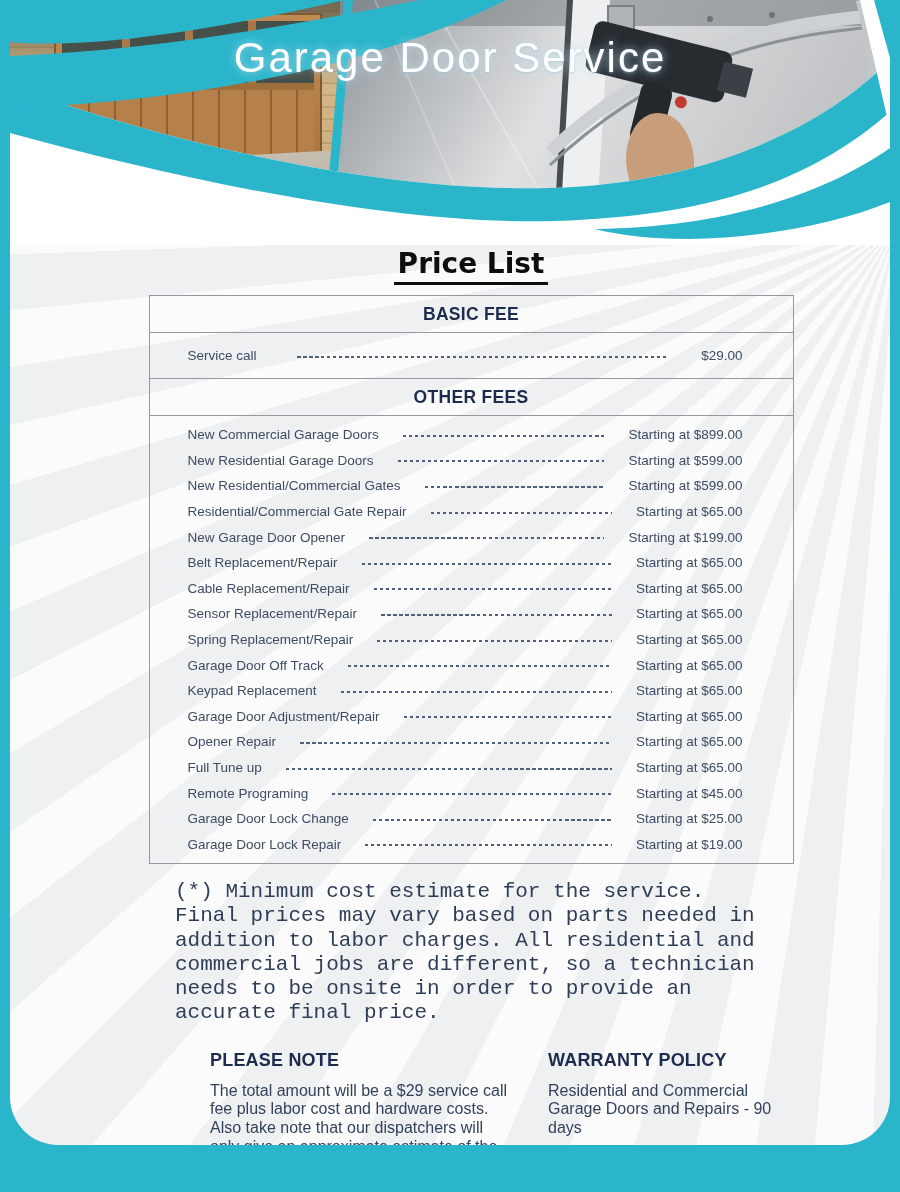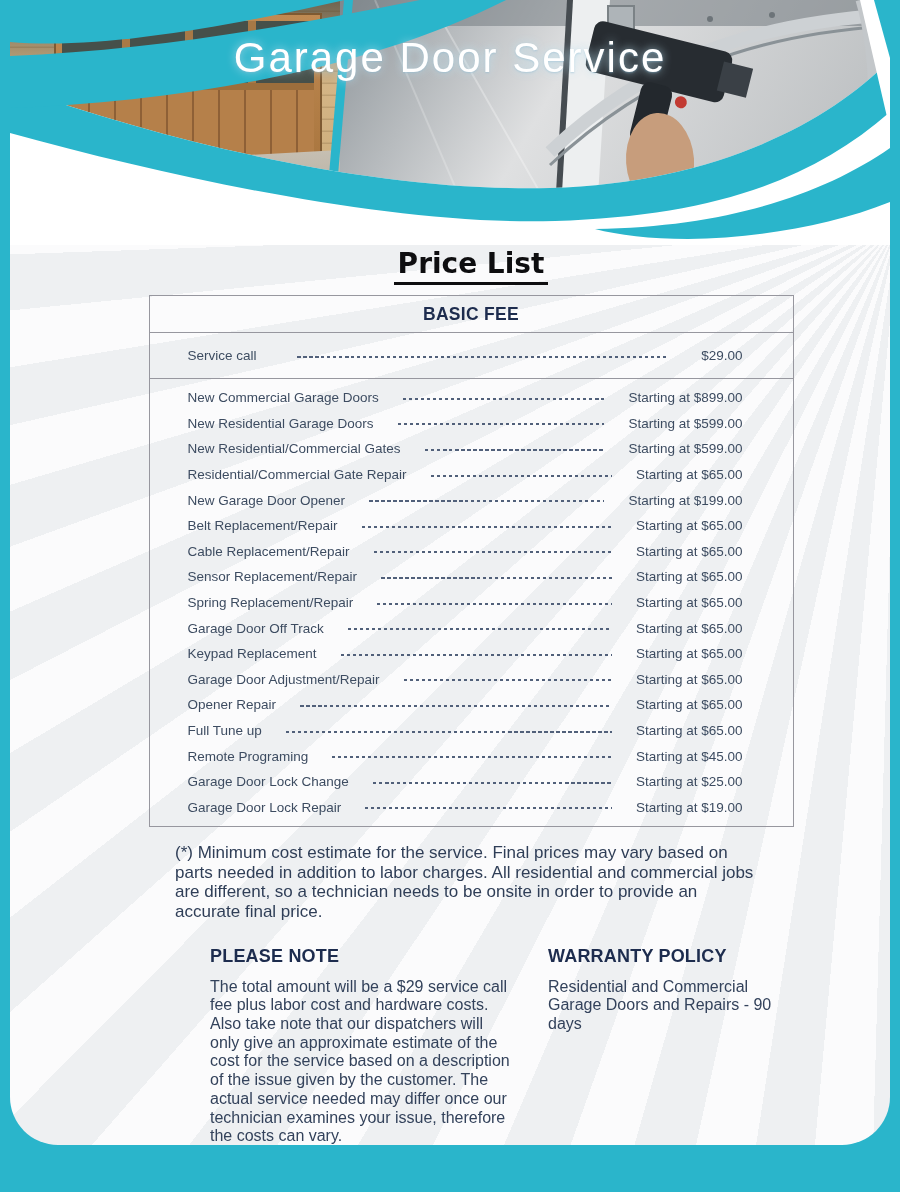--- a/index.html
+++ b/index.html
@@ -50,21 +50,21 @@
   .fee-row.tall{height:45px;width:100%;}
   .fee-label{font-size:13.5px;color:#3d4c61;white-space:nowrap;}
   .fee-price{font-size:13.5px;color:#3d4c61;white-space:nowrap;}
   .leader{
     flex:1;height:2px;transform:translateY(1px);
     background:repeating-linear-gradient(90deg,#51607a 0 3.5px,transparent 3.5px 6px);
   }
   .basic-row-wrap .leader{margin:0 10px 0 16px;}
   .footnote{
     width:592px;margin:16px auto 0 auto;
-    font-size:17px;line-height:1.155;color:#2f3e57;
+    font-size:21px;line-height:1.155;color:#2f3e57;font-family:Liberation Mono, monospace;
   }
   .columns{display:flex;margin:24px 0 0 158px;gap:38px;}
   .col-note{width:300px;}
   .col-warranty{width:255px;}
   .col-head{font-size:18px;font-weight:bold;color:#1d2c4e;letter-spacing:.2px;}
   .col-body{margin-top:11px;font-size:16px;line-height:1.17;color:#33425b;}
 </style>
 </head>
 <body>
 
@@ -165,20 +165,21 @@
     <div class="price-table">
       <div class="section-head">BASIC FEE</div>
       <div class="basic-row-wrap">
 
       <div class="fee-row tall">
           <span class="fee-label">Service call</span>
           <span class="leader"></span>
           <span class="fee-price">$29.00</span>
         </div>
         </div>
+      <div class="section-head">OTHER FEES</div>
       <div class="items">
 
       <div class="fee-row">
           <span class="fee-label">New Commercial Garage Doors</span>
           <span class="leader"></span>
           <span class="fee-price">Starting at $899.00</span>
         </div>
           <div class="fee-row">
           <span class="fee-label">New Residential Garage Doors</span>
           <span class="leader"></span>

